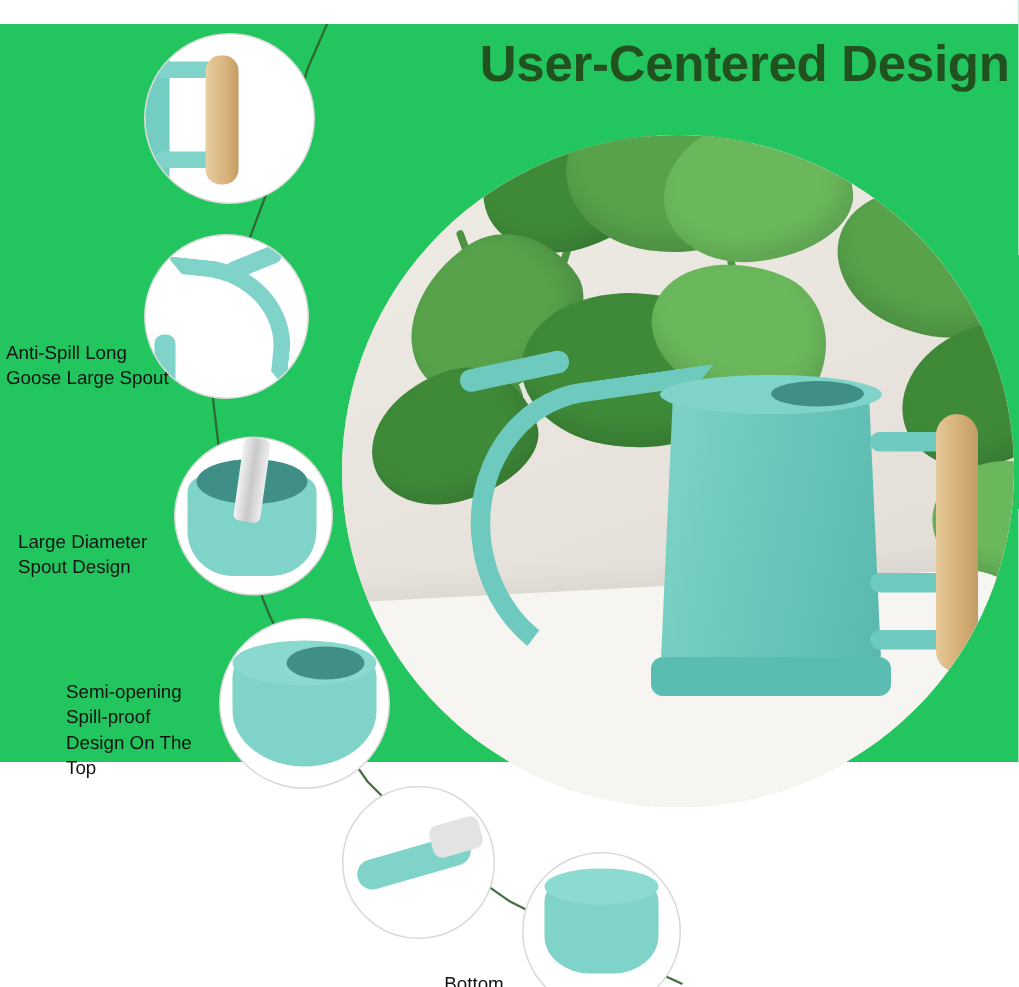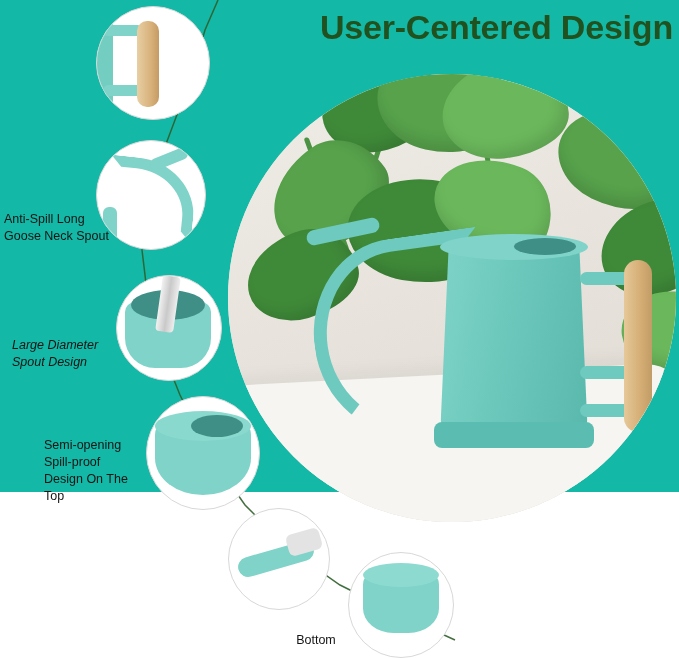--- a/index.html
+++ b/index.html
@@ -11,24 +11,24 @@
     width: 679px;
     height: 658px;
     position: relative;
     overflow: hidden;
     font-family: "Liberation Sans", sans-serif;
     color: #1a1a1a;
   }
 
   #stage {
     position: absolute;
-    left: 0; top: 0;
+    left: 0; top: 16px;
     width: 679px;
     height: 492px;
-    background: #14b8a6;
+    background: #22c55e;
   }
 
   
   .title {
     position: absolute;
     right: 6px;
     top: 8px;
     font-size: 34px;
     font-weight: bold;
     color: #21511f;
@@ -394,30 +394,30 @@
   </div>
 
   <div class="bubble" style="left:96px; top:140px; width:108px; height:108px;">
     <div class="inner">
       <div class="b2-shaft"></div>
       <div class="b2-neck"></div>
       <div class="b2-tip"></div>
     </div>
   </div>
   <div class="caption" style="left:4px; top:211px; width:120px;">Anti-Spill Long
-Goose Neck Spout</div>
+Goose Large Spout</div>
 
   <div class="bubble" style="left:116px; top:275px; width:104px; height:104px;">
     <div class="inner">
       <div class="b3-cyl"></div>
       <div class="b3-open"></div>
       <div class="b3-steel"></div>
     </div>
   </div>
-  <div class="caption" style="left:12px; top:337px; width:108px;font-style:italic;">Large Diameter
+  <div class="caption" style="left:12px; top:337px; width:108px;">Large Diameter
 Spout Design</div>
 
   <div class="bubble" style="left:146px; top:396px; width:112px; height:112px;">
     <div class="inner">
       <div class="b4-body"></div>
       <div class="b4-top"></div>
       <div class="b4-hole"></div>
     </div>
   </div>
   <div class="caption" style="left:44px; top:437px; width:100px;">Semi-opening

